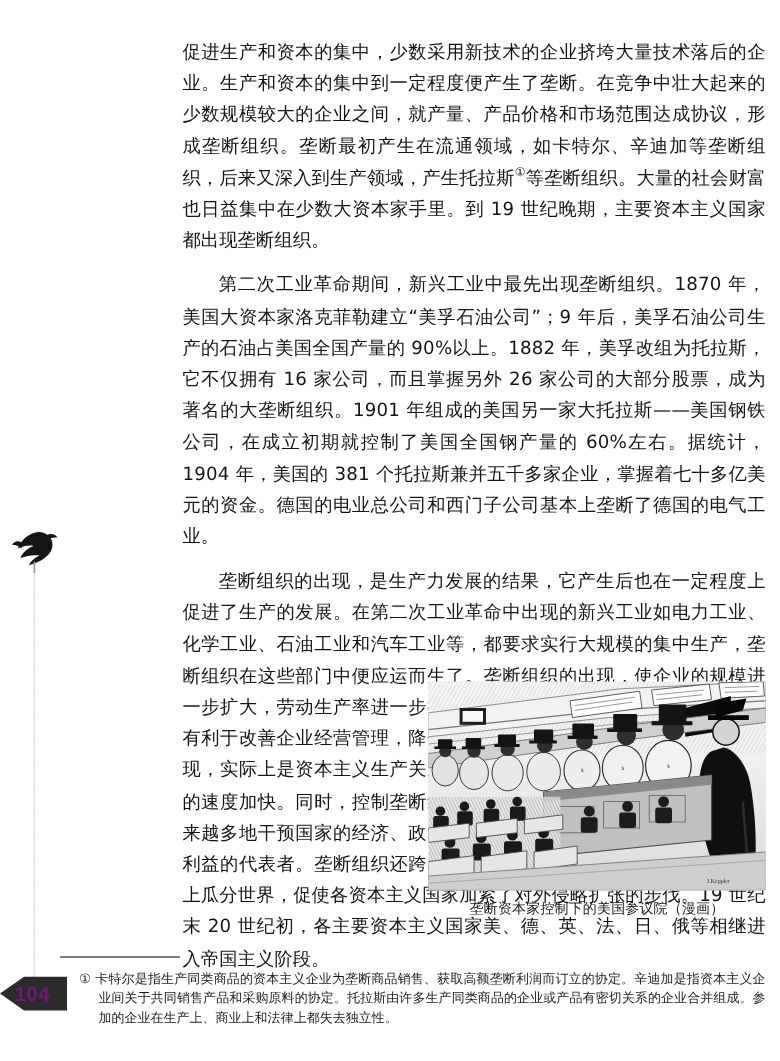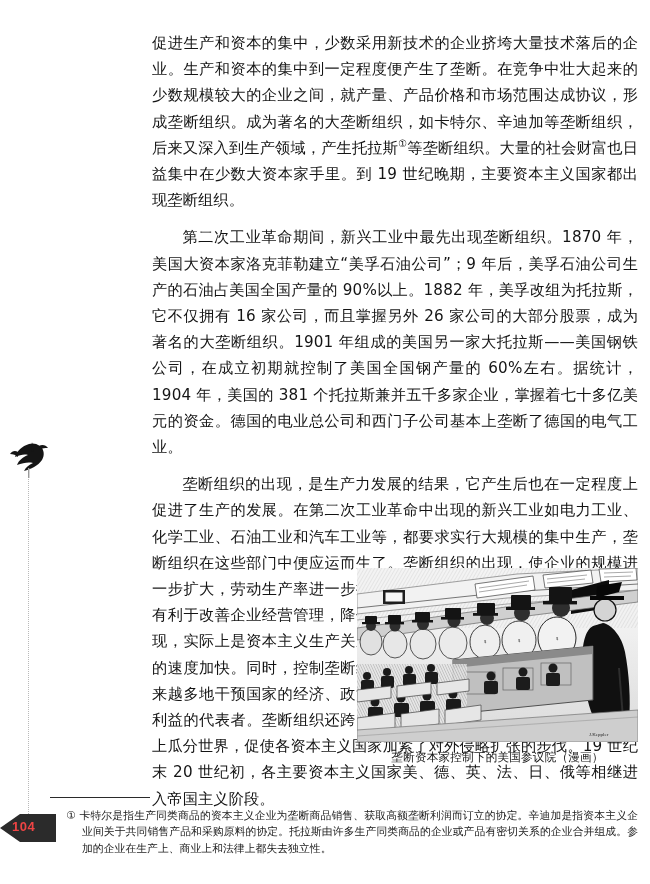--- a/index.html
+++ b/index.html
@@ -51,22 +51,22 @@
   }
   .folio-shape {
     position: absolute;
     inset: 0;
   }
   .folio-num {
     position: absolute;
     left: 12px;
     top: 7px;
     width: 44px;
-    color: #ef4444;
-    font-size: 13px;
+    color: #701a75;
+    font-size: 17px;
     font-weight: bold;
     letter-spacing: 0.5px;
     font-family: "Liberation Sans", sans-serif;
   }
 
   
   .body-col {
     position: absolute;
     left: 152px;
     top: 30px;
@@ -165,21 +165,21 @@
 
   <div class="folio">
     <svg class="folio-shape" width="56" height="32" viewBox="0 0 56 32" aria-hidden="true">
       <polygon points="0,16 20,2 56,2 56,30 20,30" fill="#2b2b2b"></polygon>
     </svg>
     <div class="folio-num">104</div>
   </div>
 
   <div class="body-col">
 
-    <p class="para no-indent"><span>促进生产和资本的集中，少数采用新技术的企业挤垮大量技术落后的企业。生产和资本的集中到一定程度便产生了垄断。在竞争中壮大起来的少数规模较大的企业之间，就产量、产品价格和市场范围达成协议，形成垄断组织。成为著名的大垄断组织，如卡特尔、辛迪加等垄断组织，后来又深入到生产领域，产生托拉斯</span><sup class="fnref">①</sup><span>等垄断组织。大量的社会财富也日益集中在少数大资本家手里。到 19 世纪晚期，主要资本主义国家都出现垄断组织。</span></p>
+    <p class="para no-indent"><span>促进生产和资本的集中，少数采用新技术的企业挤垮大量技术落后的企业。生产和资本的集中到一定程度便产生了垄断。在竞争中壮大起来的少数规模较大的企业之间，就产量、产品价格和市场范围达成协议，形成垄断组织。垄断最初产生在流通领域，如卡特尔、辛迪加等垄断组织，后来又深入到生产领域，产生托拉斯</span><sup class="fnref">①</sup><span>等垄断组织。大量的社会财富也日益集中在少数大资本家手里。到 19 世纪晚期，主要资本主义国家都出现垄断组织。</span></p>
 
     <p class="para">第二次工业革命期间，新兴工业中最先出现垄断组织。1870 年，美国大资本家洛克菲勒建立“美孚石油公司”；9 年后，美孚石油公司生产的石油占美国全国产量的 90%以上。1882 年，美孚改组为托拉斯，它不仅拥有 16 家公司，而且掌握另外 26 家公司的大部分股票，成为著名的大垄断组织。1901 年组成的美国另一家大托拉斯——美国钢铁公司，在成立初期就控制了美国全国钢产量的 60%左右。据统计，1904 年，美国的 381 个托拉斯兼并五千多家企业，掌握着七十多亿美元的资金。德国的电业总公司和西门子公司基本上垄断了德国的电气工业。</p>
 
     <p class="para">垄断组织的出现，是生产力发展的结果，它产生后也在一定程度上促进了生产的发展。在第二次工业革命中出现的新兴工业如电力工业、化学工业、石油工业和汽车工业等，都要求实行大规模的集中生产，垄断组织在这些部门中便应运而生了。垄断组织的出现，使企业的规模进一步扩大，劳动生产率进一步提高。托拉斯等高级形式的垄断组织，更有利于改善企业经营管理，降低成本，提高劳动生产率。垄断组织的出现，实际上是资本主义生产关系的局部调整。此后，资本主义经济发展的速度加快。同时，控制垄断组织的大资本家为了攫取更多的利润，越来越多地干预国家的经济、政治生活，资本主义国家逐渐成为垄断组织利益的代表者。垄断组织还跨出国界，形成国际垄断集团，要求从经济上瓜分世界，促使各资本主义国家加紧了对外侵略扩张的步伐。19 世纪末 20 世纪初，各主要资本主义国家美、德、英、法、日、俄等相继进入帝国主义阶段。</p>
   </div>
 
   <figure class="figure" style="margin:0;">
     <div class="figure-img">
       <svg width="281" height="174" viewBox="0 0 281 174" aria-hidden="true">
         <defs>

